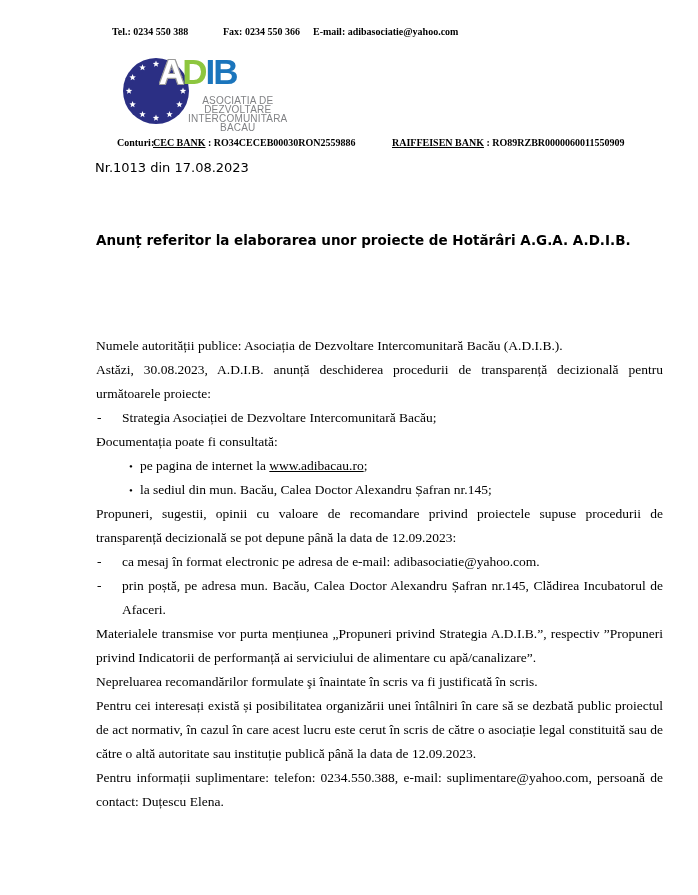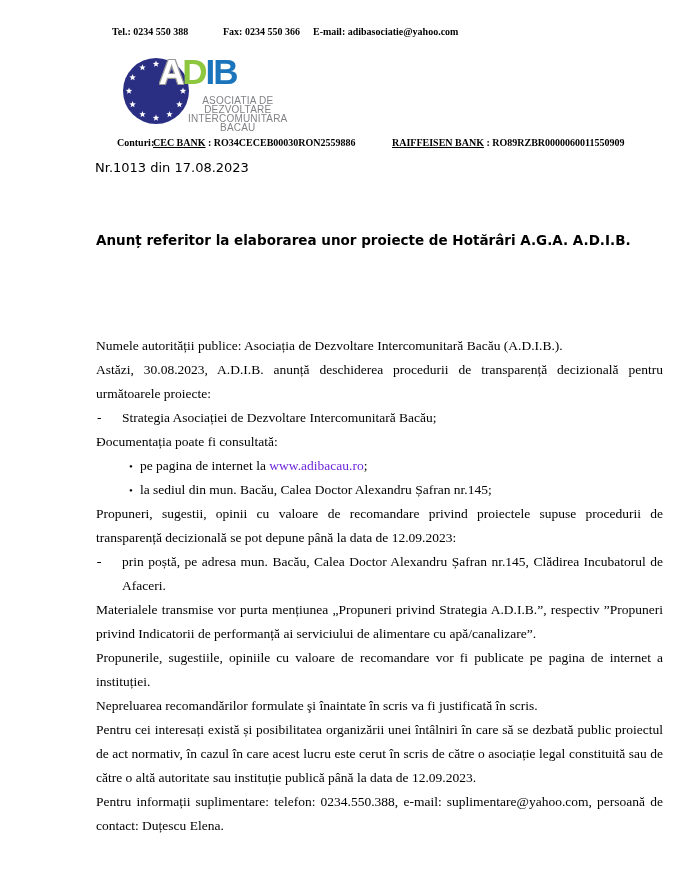--- a/index.html
+++ b/index.html
@@ -55,21 +55,21 @@
            font-family:"DejaVu Sans", sans-serif; font-weight:bold; font-size:13.5px; }
 
   
   .body { position:absolute; left:96px; top:288px; width:567px;
           font:13.5px/24px "Liberation Serif", serif; text-align:justify;margin-top:46px; }
   .body p { margin:0; }
   .dash-item { position:relative; padding-left:26px; }
   .dash-item .mk { position:absolute; left:1px; }
   .bullet-item { position:relative; padding-left:44px; text-align:left; }
   .bullet-item .mk { position:absolute; left:33px; font-size:11px; }
-  .weblink { color:#6d28d9; cursor:pointer; }
+  .weblink { color:#000000; text-decoration:underline; cursor:pointer; }
 </style>
 </head>
 <body>
 
 <div class="page">
 
   <span class="contact tel">Tel.: 0234 550 388</span>
   <span class="contact fax">Fax: 0234 550 366</span>
   <span class="contact email">E-mail: adibasociatie@yahoo.com</span>
 
@@ -129,25 +129,25 @@
       <span class="mk">•</span>
       <span>pe pagina de internet la </span><a class="weblink">www.adibacau.ro</a><span>;</span>
     </div>
     <div class="bullet-item">
       <span class="mk">•</span>
       <span>la sediul din mun. Bacău, Calea Doctor Alexandru Șafran nr.145;</span>
     </div>
     <p>Propuneri, sugestii, opinii cu valoare de recomandare privind proiectele supuse procedurii de transparență decizională se pot depune până la data de 12.09.2023:</p>
     <div class="dash-item">
       <span class="mk">-</span>
+      <span>ca mesaj în format electronic pe adresa de e-mail: adibasociatie@yahoo.com.</span>
     </div>
     <div class="dash-item">
       <span class="mk">-</span>
       <span>prin poștă, pe adresa mun. Bacău, Calea Doctor Alexandru Șafran nr.145, Clădirea Incubatorul de Afaceri.</span>
     </div>
     <p>Materialele transmise vor purta mențiunea „Propuneri privind Strategia A.D.I.B.”, respectiv ”Propuneri privind Indicatorii de performanță ai serviciului de alimentare cu apă/canalizare”.</p>
-    <p>Propunerile, sugestiile, opiniile cu valoare de recomandare vor fi publicate pe pagina de internet a instituției.</p>
     <p>Nepreluarea recomandărilor formulate şi înaintate în scris va fi justificată în scris.</p>
     <p>Pentru cei interesați există și posibilitatea organizării unei întâlniri în care să se dezbată public proiectul de act normativ, în cazul în care acest lucru este cerut în scris de către o asociație legal constituită sau de către o altă autoritate sau instituție publică până la data de 12.09.2023.</p>
     <p>Pentru informații suplimentare: telefon: 0234.550.388, e-mail: suplimentare@yahoo.com, persoană de contact: Duțescu Elena.</p>
   </div>
 
 </div>
 
 </body></html>

